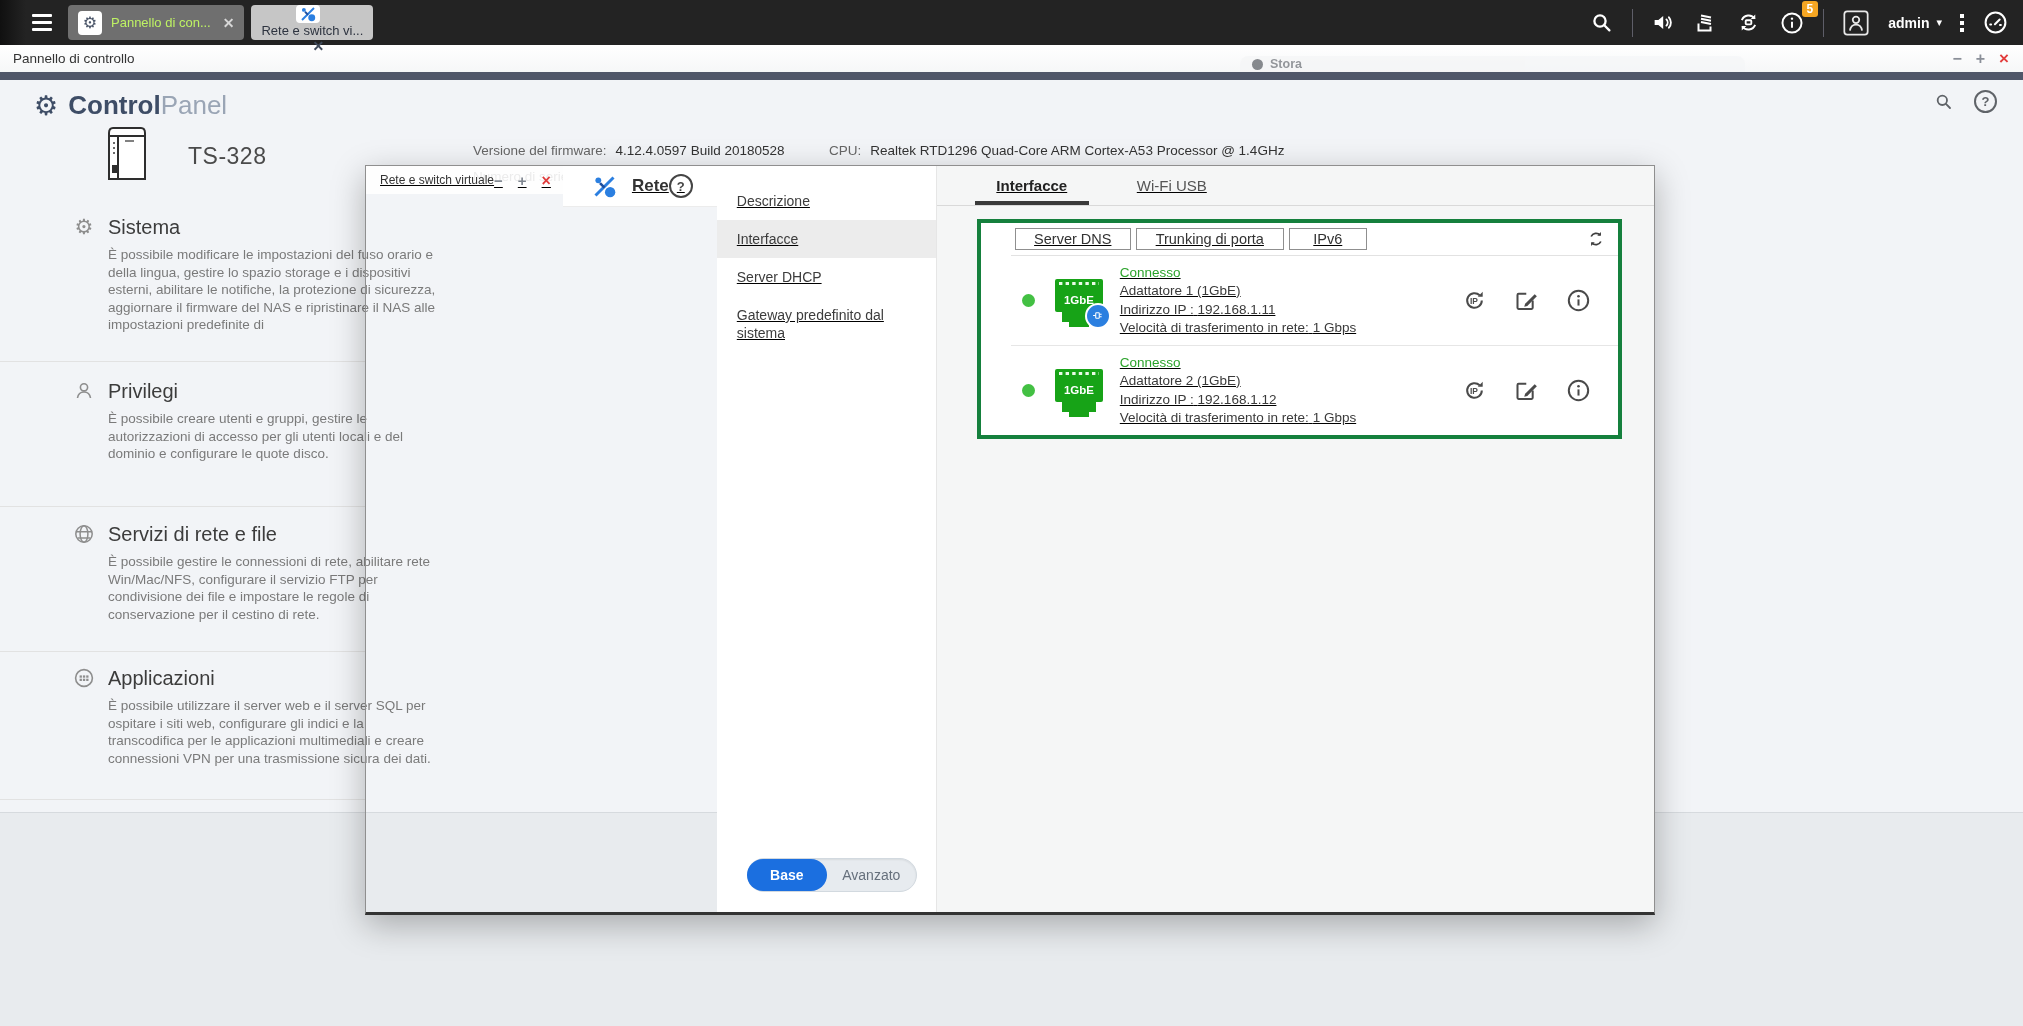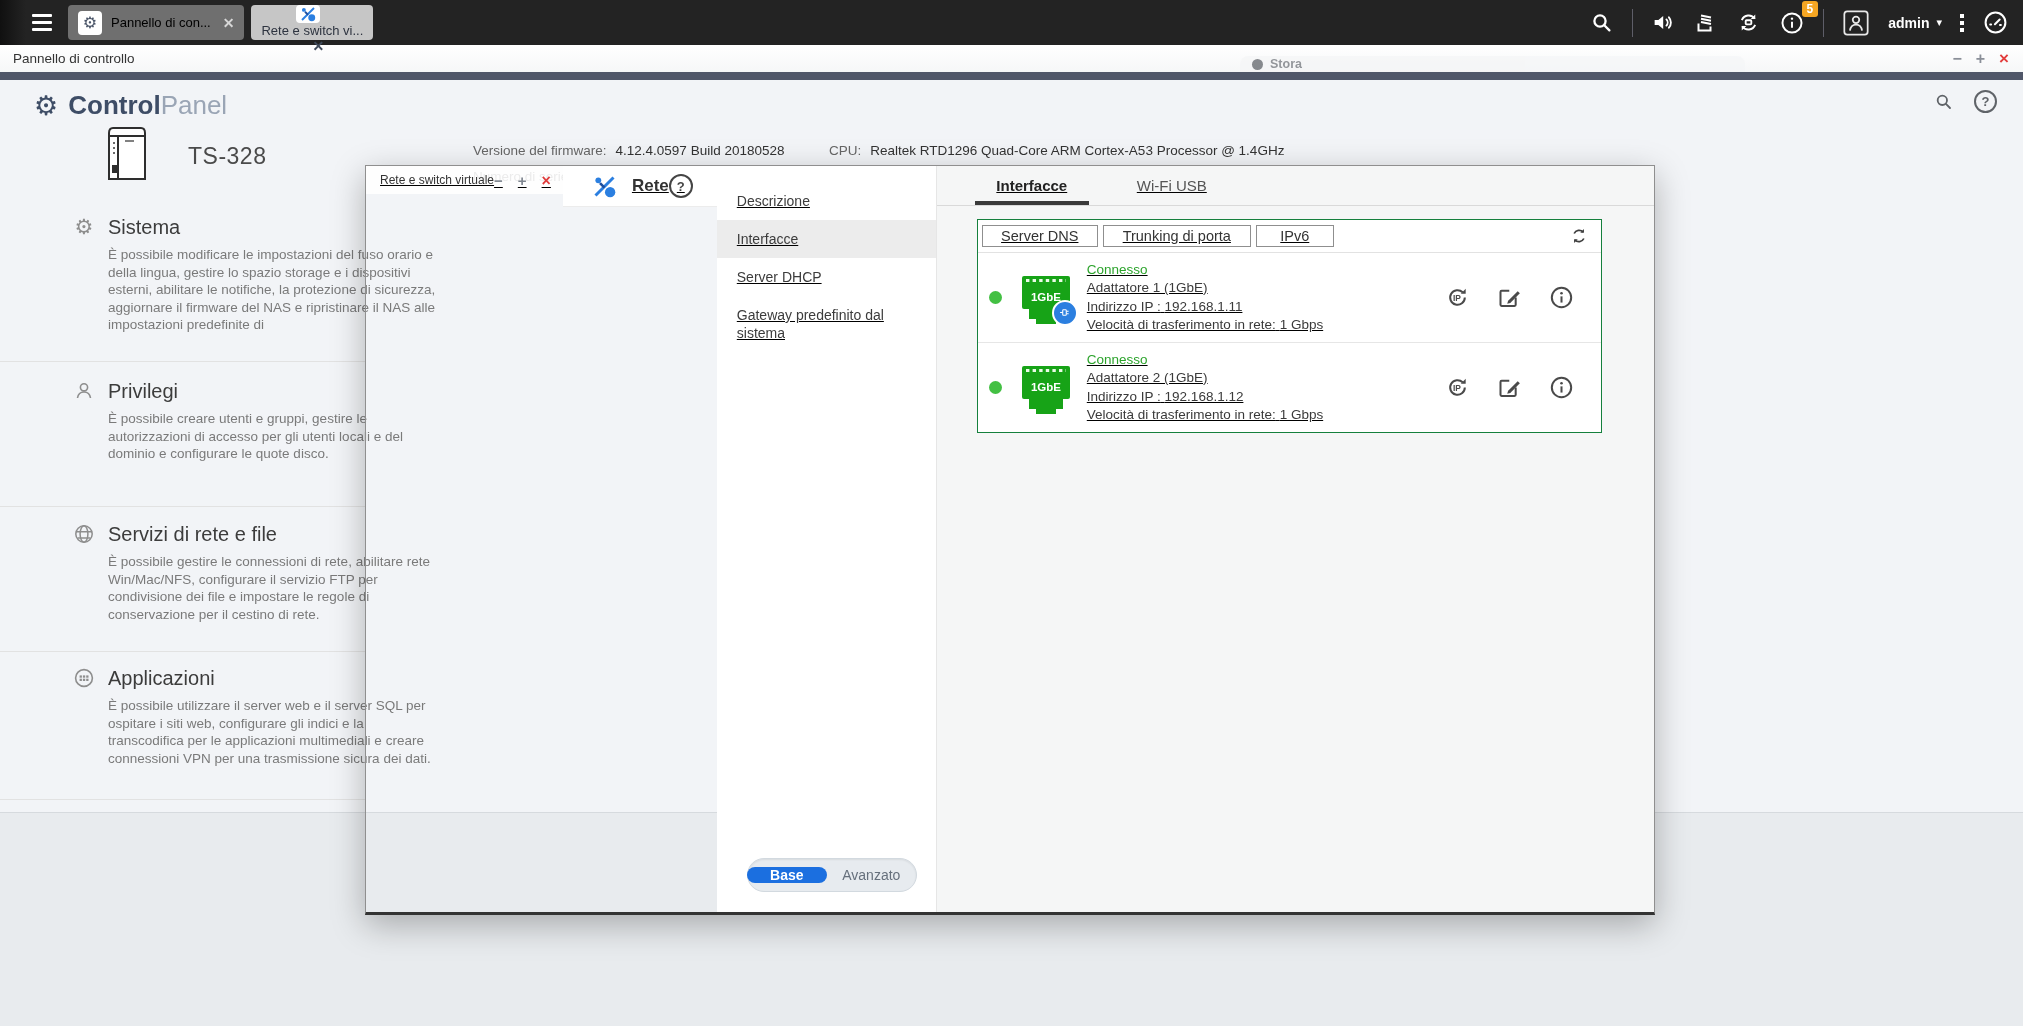--- a/index.html
+++ b/index.html
@@ -10,21 +10,21 @@
   
   .topbar{position:absolute;top:0;left:0;right:0;height:45px;background:#232323;display:flex;align-items:center;z-index:30;}
   .menu-shade{position:absolute;left:0;top:0;width:26px;height:45px;background:linear-gradient(to right,#101010,rgba(35,35,35,0));}
   .hamburger{margin-left:32px;width:20px;display:flex;flex-direction:column;gap:4px;cursor:pointer;}
   .hamburger div{height:3px;background:#fff;border-radius:1px;}
   .tab{height:35px;border-radius:4px;display:flex;align-items:center;padding:0 10px;margin-left:16px;}
   .tab.inactive{background:#6f6f6f;}
   .tab.active{background:#c6c6c6;margin-left:7px;flex-direction:column;}
   .tab-iconbox{width:24px;height:24px;background:#fff;border-radius:4px;display:flex;align-items:center;justify-content:center;margin-right:9px;}
   .tab-label{font-size:13px;}
-  .tab.inactive .tab-label{color:#000000;}
+  .tab.inactive .tab-label{color:#bef264;}
   .tab.active .tab-label{color:#2e3440;}
   .tab-close{margin-left:12px;font-weight:bold;font-size:14px;cursor:pointer;}
   .tab.inactive .tab-close{color:#d8d8d8;}
   .tab.active .tab-close{color:#3f4a5a;}
   .tb-right{margin-left:auto;display:flex;align-items:center;gap:18px;padding-right:14px;color:#fff;}
   .tb-icon{display:flex;align-items:center;justify-content:center;cursor:pointer;}
   .tb-sep{width:1px;height:28px;background:#5e5e68;}
   .noti-wrap{position:relative;}
   .noti-badge{position:absolute;top:-9px;right:-13px;background:#f5a623;color:#fff;font-size:12px;font-weight:bold;
               padding:1px 5px;border-radius:3px;line-height:14px;}
@@ -88,29 +88,29 @@
   .dlg-header{height:40px;background:#fff;display:flex;align-items:center;padding:0 24px 0 28px;border-bottom:1px solid #ececec;}
   .dlg-app-title{font-size:17px;font-weight:bold;color:#333;margin-left:14px;}
   .dlg-help{margin-left:auto;width:20px;height:20px;border:2px solid #454545;border-radius:50%;display:flex;align-items:center;
             justify-content:center;font-size:13px;font-weight:bold;color:#454545;cursor:pointer;}
   .dlg-body{flex:1;display:flex;background:#fff;min-height:0;}
   .dlg-nav{width:220px;background:#fff;border-right:1px solid #e6e6e6;padding-top:16px;box-sizing:border-box;position:relative;}
   .nav-item{padding:10px 26px 10px 20px;font-size:14px;line-height:18px;color:#3c3c3c;cursor:pointer;}
   .nav-item.selected{background:#ececec;}
   .toggle{position:absolute;left:30px;bottom:20px;width:170px;height:34px;background:#e7ebef;border:1px solid #d2d9df;
           border-radius:18px;display:flex;align-items:center;box-shadow:inset 0 1px 2px rgba(0,0,0,.07);box-sizing:border-box;}
-  .toggle-on{width:80px;height:16px;margin:-1px 0 -1px -1px;border-radius:18px;background:#1b6fe0;color:#fff;
+  .toggle-on{width:80px;height:32px;margin:-1px 0 -1px -1px;border-radius:18px;background:#1b6fe0;color:#fff;
              font-size:14px;font-weight:bold;display:flex;align-items:center;justify-content:center;cursor:pointer;}
   .toggle-off{flex:1;text-align:center;font-size:14px;color:#66707c;cursor:pointer;}
   .dlg-content{flex:1;background:#f5f6f6;display:flex;flex-direction:column;min-width:0;}
   .tabbar{height:39px;display:flex;align-items:stretch;padding-left:38px;gap:26px;border-bottom:1px solid #d9d9d9;flex:0 0 auto;}
   .vtab{position:relative;display:flex;align-items:center;justify-content:center;padding:0 12px;min-width:90px;font-size:15px;color:#555;cursor:pointer;}
   .vtab.active{font-weight:bold;color:#222;}
   .vtab.active::after{content:"";position:absolute;left:0;right:0;bottom:0;height:4px;background:#3a3a3a;}
-  .panel{margin:13px 52px 0 40px;background:#fff;border:1px solid #15803d;}
+  .panel{margin:13px 32px 0 40px;background:#fff;border:4px solid #15803d;padding-left:30px;}
   .ptoolbar{display:flex;align-items:center;gap:5px;padding:5px 12px 5px 4px;border-bottom:1px solid #e2e2e2;}
   .pbtn{background:#fff;border:1px solid #8f8f8f;color:#333;font-size:14.5px;text-align:center;padding:2px 0;cursor:pointer;
         font-family:"Liberation Sans",sans-serif;}
   .pbtn.b0{width:116px;}.pbtn.b1{width:148px;}.pbtn.b2{width:78px;}
   .refresh{margin-left:auto;display:flex;align-items:center;color:#3f3f3f;cursor:pointer;}
   .arow{display:flex;align-items:center;height:89px;}
   .arow + .arow{border-top:1px solid #e6e6e6;}
   .adot{width:13px;height:13px;border-radius:50%;background:#43c043;margin-left:11px;flex:0 0 auto;}
   .nic{margin-left:19px;width:50px;height:58px;position:relative;flex:0 0 auto;}
   .nic-badge{position:absolute;right:-7px;bottom:1px;width:22px;height:22px;border-radius:50%;background:#2b7fe0;

